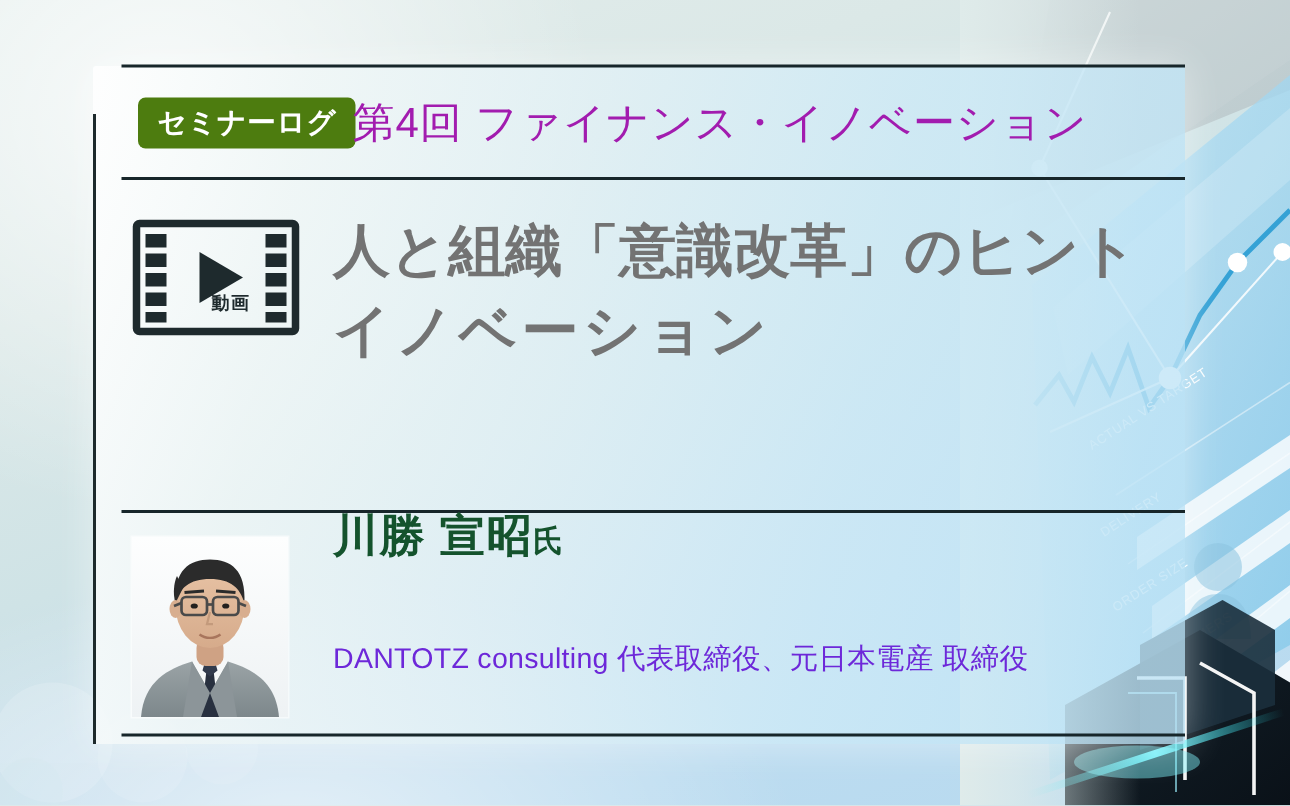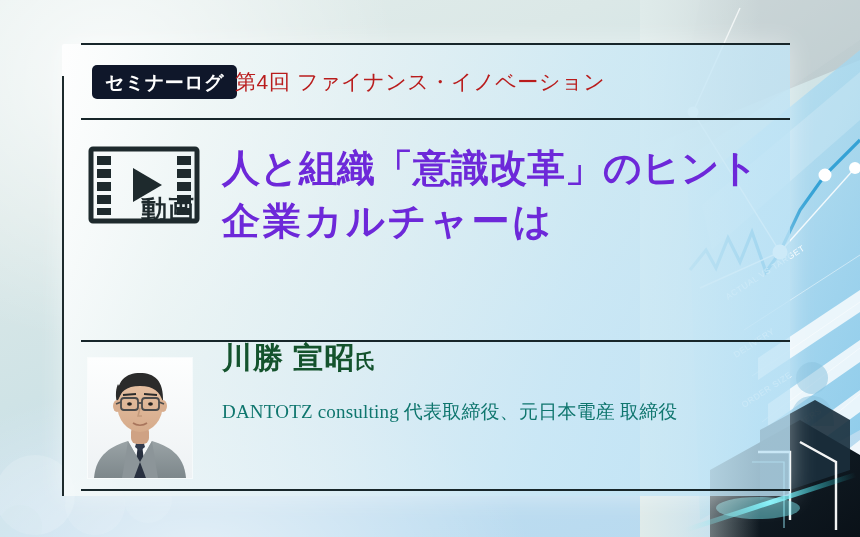--- a/index.html
+++ b/index.html
@@ -58,64 +58,64 @@
   .rule-mid{left:81px;top:118px;width:709px;}
   .rule-author{left:81px;top:340px;width:709px;}
   .rule-bottom{left:81px;top:489px;width:709px;}
 
   
   .badge{
     position:absolute;left:92px;top:65px;
     height:34px;box-sizing:border-box;
     padding:0 13px;
     display:flex;align-items:center;
-    background:#0f172a;color:#fff;
+    background:#4d7c0f;color:#fff;
     border-radius:5px;
     font-size:19px;font-weight:bold;letter-spacing:.5px;
     line-height:1;
   }
   .series{
     position:absolute;left:235px;top:66px;
-    font-size:21px;color:#b91c1c;letter-spacing:.6px;
+    font-size:28px;color:#a21caf;letter-spacing:.6px;
     line-height:32px;font-weight:400;
   }
 
   
   .videoicon{position:absolute;left:88px;top:146px;width:112px;height:78px;}
   .vi-label{
     position:absolute;left:141px;top:196px;
-    font-size:26px;font-weight:bold;color:#1e2a2d;
+    font-size:12px;font-weight:bold;color:#1e2a2d;
     letter-spacing:1px;line-height:1;
   }
 
   
   .title{
     position:absolute;left:222px;top:142px;width:560px;
-    color:#6d28d9;font-weight:bold;
+    color:#737373;font-weight:bold;
   }
   .title .l1{font-size:38px;line-height:52px;letter-spacing:0px;white-space:nowrap;}
   .title .l2,.title .l3{font-size:38px;line-height:54px;letter-spacing:3px;white-space:nowrap;}
 
   
   .photo{
     position:absolute;left:88px;top:358px;width:104px;height:120px;
     background:#f7f9fa;overflow:hidden;
     box-shadow:0 0 0 1px rgba(255,255,255,.6);
   }
   .photo svg{display:block;}
 
   .author-name{
     position:absolute;left:222px;top:339px;
     font-size:30px;font-weight:bold;color:#14532d;letter-spacing:1px;
     line-height:38px;white-space:nowrap;
   }
   .author-name .suffix{font-size:20px;font-weight:bold;letter-spacing:0;}
   .author-role{
-    position:absolute;left:222px;top:396px;width:560px;
-    font-size:19px;color:#0f766e;line-height:32px;letter-spacing:.2px;font-family:Liberation Serif, serif;
+    position:absolute;left:222px;top:424px;width:560px;
+    font-size:19px;color:#6d28d9;line-height:32px;letter-spacing:.2px;
   }
   .author-role .r2{display:block;}
 </style>
 </head>
 <body>
 
 <div id="stage">
 
   <div class="bg-base"></div>
   <div class="bg-softglow"></div>
@@ -247,21 +247,21 @@
         <rect x="89" y="49" width="14" height="9"></rect>
         <rect x="89" y="62" width="14" height="7"></rect>
       </g>
       <polygon points="45,22 74,39 45,56" fill="#1e2a2d"></polygon>
     </svg>
   </div>
   <div class="vi-label">動画</div>
 
   <div class="title">
     <div class="l1">人と組織「意識改革」のヒント</div>
-    <div class="l2">企業カルチャーは</div>
+    <div class="l2">イノベーション</div>
   </div>
 
   <div class="photo">
     <svg width="104" height="120" viewBox="0 0 104 120">
       <defs>
         <linearGradient id="bgP" x1="0" y1="0" x2="0" y2="1">
           <stop offset="0%" stop-color="#fdfefe"></stop>
             <stop offset="100%" stop-color="#eef2f4"></stop>
         </linearGradient>
         <linearGradient id="suitP" x1="0" y1="0" x2="0" y2="1">

